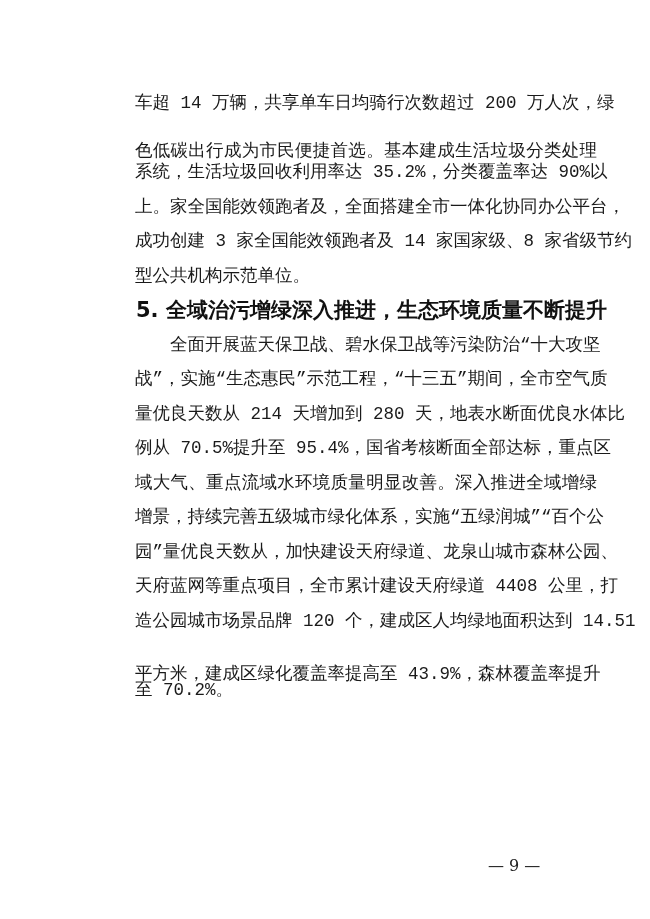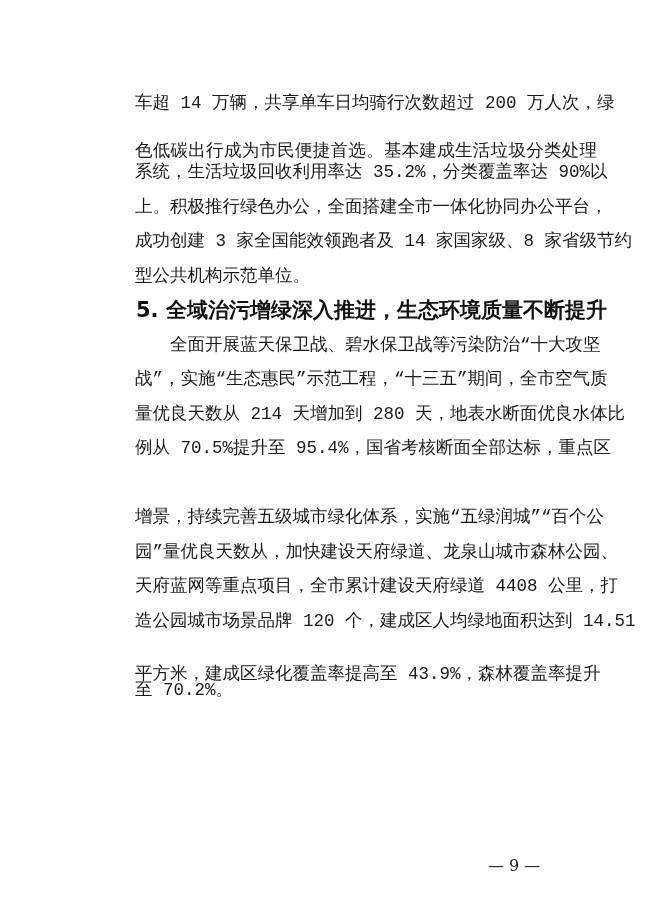--- a/index.html
+++ b/index.html
@@ -26,30 +26,31 @@
     font-size: 16px; color: #222; white-space: nowrap;
   }
 </style>
 </head>
 <body>
 
 <div class="page">
   <div class="line" style="top:92px">车超 14 万辆，共享单车日均骑行次数超过 200 万人次，绿</div>
   <div class="line" style="top:140px">色低碳出行成为市民便捷首选。基本建成生活垃圾分类处理</div>
   <div class="line" style="top:161px">系统，生活垃圾回收利用率达 35.2%，分类覆盖率达 90%以</div>
-  <div class="line" style="top:196px">上。积极推行绿色办公，全面搭建全市一体化协同办公平台，</div>
+  <div class="line" style="top:196px">上。家全国能效领跑者及，全面搭建全市一体化协同办公平台，</div>
   <div class="line" style="top:230px">成功创建 3 家全国能效领跑者及 14 家国家级、8 家省级节约</div>
   <div class="line last" style="top:265px">型公共机构示范单位。</div>
 
   <div class="heading" style="top:299px">5.  全域治污增绿深入推进，生态环境质量不断提升</div>
 
   <div class="line" style="top:368px">战”，实施“生态惠民”示范工程，“十三五”期间，全市空气质</div>
   <div class="line indent" style="top:334px">全面开展蓝天保卫战、碧水保卫战等污染防治“十大攻坚</div>
   <div class="line" style="top:403px">量优良天数从 214 天增加到 280 天，地表水断面优良水体比</div>
   <div class="line" style="top:437px">例从 70.5%提升至 95.4%，国省考核断面全部达标，重点区</div>
+  <div class="line" style="top:472px">域大气、重点流域水环境质量明显改善。深入推进全域增绿</div>
   <div class="line" style="top:506px">增景，持续完善五级城市绿化体系，实施“五绿润城”“百个公</div>
   <div class="line" style="top:541px">园”量优良天数从，加快建设天府绿道、龙泉山城市森林公园、</div>
   <div class="line" style="top:575px">天府蓝网等重点项目，全市累计建设天府绿道 4408 公里，打</div>
   <div class="line" style="top:610px">造公园城市场景品牌 120 个，建成区人均绿地面积达到 14.51</div>
   <div class="line" style="top:663px">平方米，建成区绿化覆盖率提高至 43.9%，森林覆盖率提升</div>
   <div class="line last" style="top:679px">至 70.2%。</div>
 
   <div class="page-number">— 9 —</div>
 </div>
 

